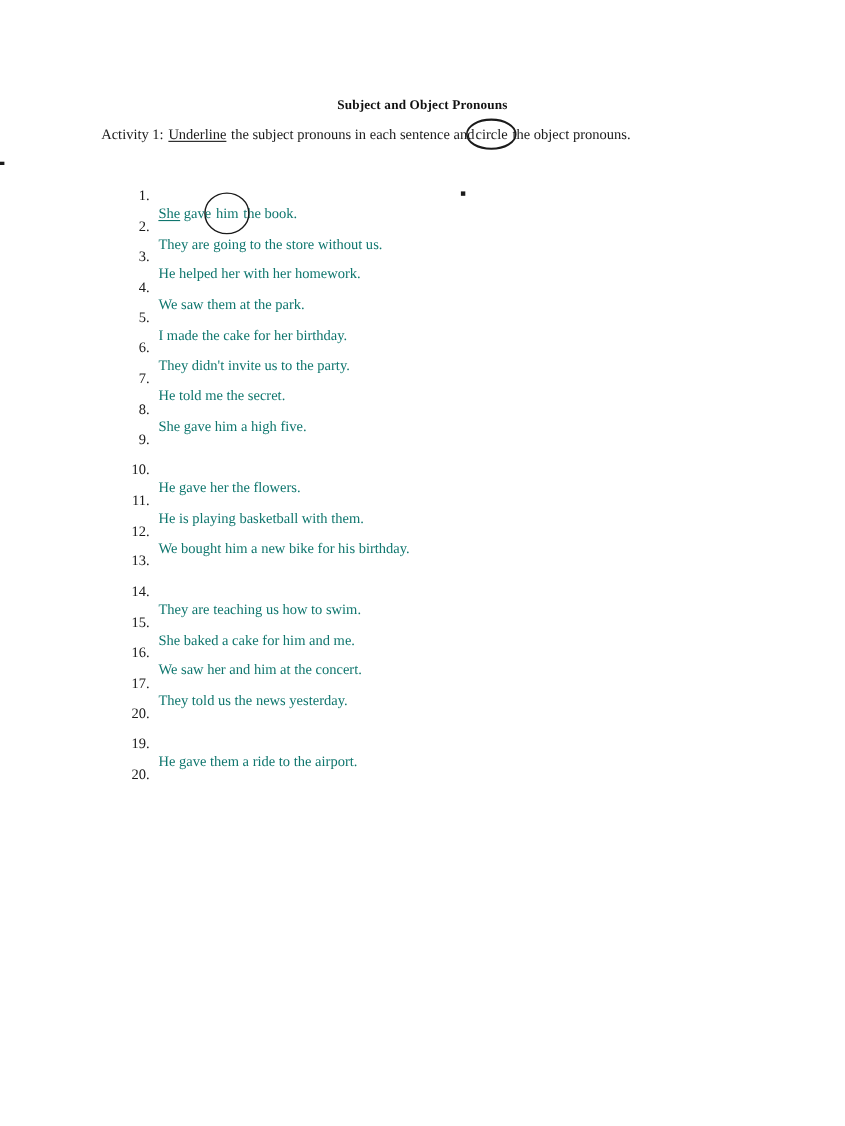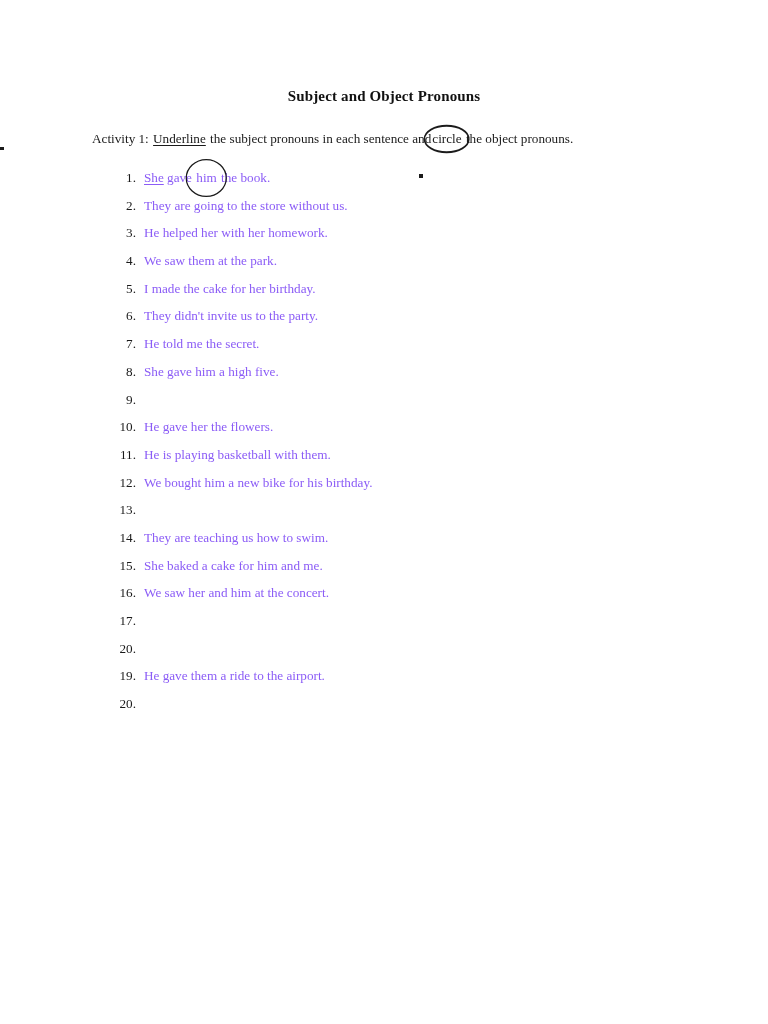--- a/index.html
+++ b/index.html
@@ -23,30 +23,30 @@
     background: #ffffff;
   }
 
   
   .doc-title {
     position: absolute;
     top: 88px;
     left: 0;
     width: 768px;
     text-align: center;
-    font-size: 15px;
+    font-size: 12px;
     font-weight: bold;
     letter-spacing: 0.15px;
     color: #111;
   }
 
   
   .instruction {
     position: absolute;
-    top: 130px;
+    top: 113px;
     left: 92px;
     width: 600px;
     font-size: 13.2px;
     line-height: 17px;
     white-space: nowrap;
     color: #1a1a1a;
   }
   .ins-underline {
     text-decoration: underline;
     text-underline-offset: 2px;
@@ -84,22 +84,22 @@
     position: absolute;
     left: 0;
     top: 0;
     width: 28px;
     text-align: right;
     color: #1a1a1a;
   }
   .sentence-text {
     position: absolute;
     left: 36px;
-    top: 0;
-    color: #8b5cf6;
+    top: 16px;
+    color: #0f766e;
   }
   .word-underline {
     text-decoration: underline;
     text-underline-offset: 2px;
   }
   .word-circled {
     position: relative;
     display: inline-block;
     padding: 0 1px;
   }
@@ -205,20 +205,21 @@
     <div class="sentence-row">
       <span class="sentence-num">15.</span>
       <span class="sentence-text">She baked a cake for him and me.</span>
     </div>
     <div class="sentence-row">
       <span class="sentence-num">16.</span>
       <span class="sentence-text">We saw her and him at the concert.</span>
     </div>
     <div class="sentence-row">
       <span class="sentence-num">17.</span>
+      <span class="sentence-text">They told us the news yesterday.</span>
     </div>
     <div class="sentence-row">
       <span class="sentence-num">20.</span>
     </div>
     <div class="sentence-row">
       <span class="sentence-num">19.</span>
       <span class="sentence-text">He gave them a ride to the airport.</span>
     </div>
     <div class="sentence-row">
       <span class="sentence-num">20.</span>

